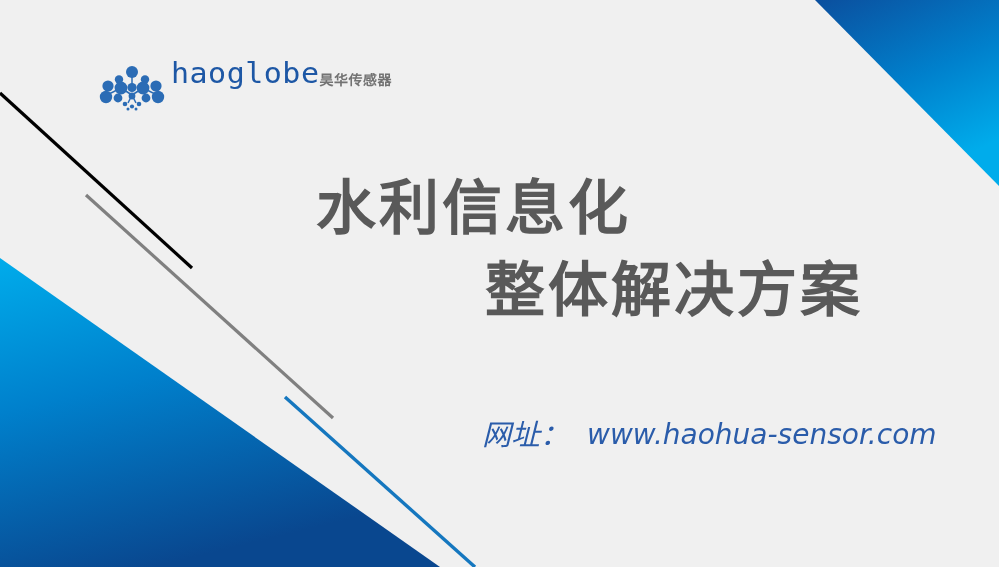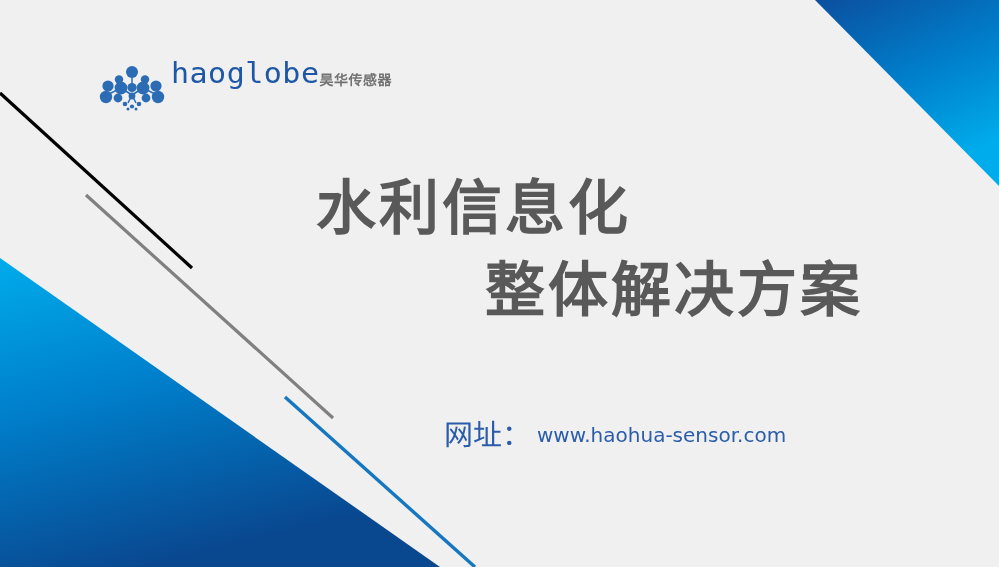--- a/index.html
+++ b/index.html
@@ -89,39 +89,40 @@
     color: #595959;
     letter-spacing: 3px;
     white-space: nowrap;
   }
   #headline-line-1 { text-align: left;  padding-left: 16px; }
   #headline-line-2 { text-align: center;  padding-left: 148px; }
 
   
   #website-line {
     position: absolute;
-    left: 444px;
+    left: 482px;
     top: 418px;
     display: flex;
     align-items: flex-end;
     white-space: nowrap;
+    font-style: italic;
   }
   #website-label {
     font-family: "DejaVu Sans", sans-serif;
     font-size: 29px;
     line-height: 34px;
     color: #2a5caa;
     letter-spacing: 0px;
   }
   #website-url {
     font-family: "DejaVu Sans", "Liberation Sans", sans-serif;
-    font-size: 20px;
+    font-size: 28px;
     line-height: 34px;
     color: #2a5caa;
-    margin-left: 6px;
+    margin-left: 18px;
     letter-spacing: 0px;
   }
 </style>
 </head>
 <body>
 
 <div id="slide">
 
   <svg id="bg-geometry" viewBox="0 0 999 567" preserveAspectRatio="none">
     <defs>

